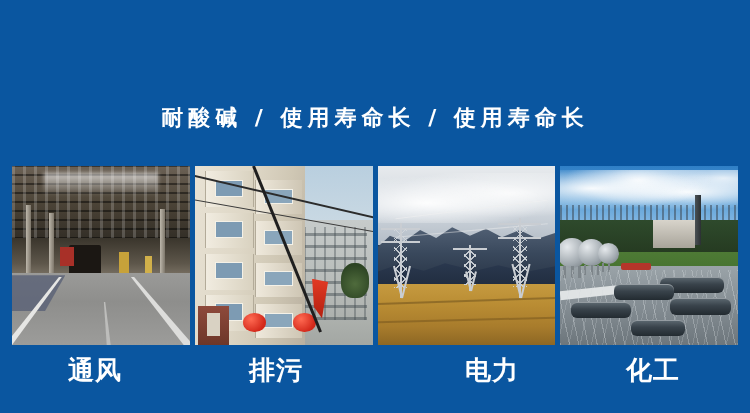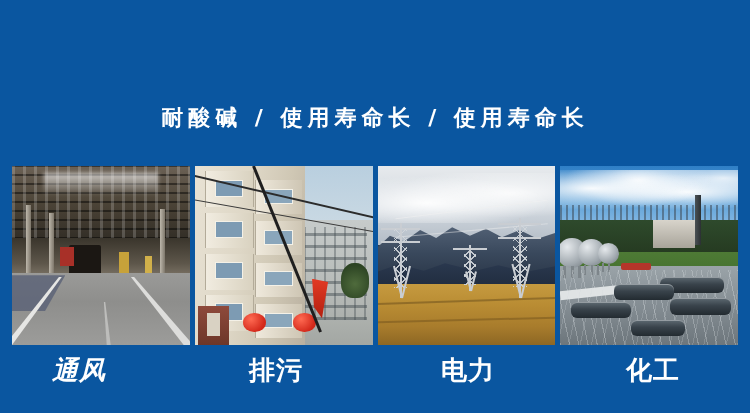--- a/index.html
+++ b/index.html
@@ -371,23 +371,23 @@
   .caption {
     position: absolute;
     color: #ffffff;
     font-size: 26px;
     line-height: 32px;
     font-weight: 700;
     letter-spacing: 1px;
     white-space: nowrap;
     transform: translateX(-50%);
   }
-  .caption.c1 { left: 79px; font-style: italic; }
+  .caption.c1 { left: 95px; }
   .caption.c2 { left: 276px; }
-  .caption.c3 { left: 468px; }
+  .caption.c3 { left: 492px; }
   .caption.c4 { left: 653px; }
 </style>
 </head>
 <body>
 
 <div class="banner">
 
 
   <div class="subhead">耐酸碱 / 使用寿命长 / 使用寿命长</div>
 

